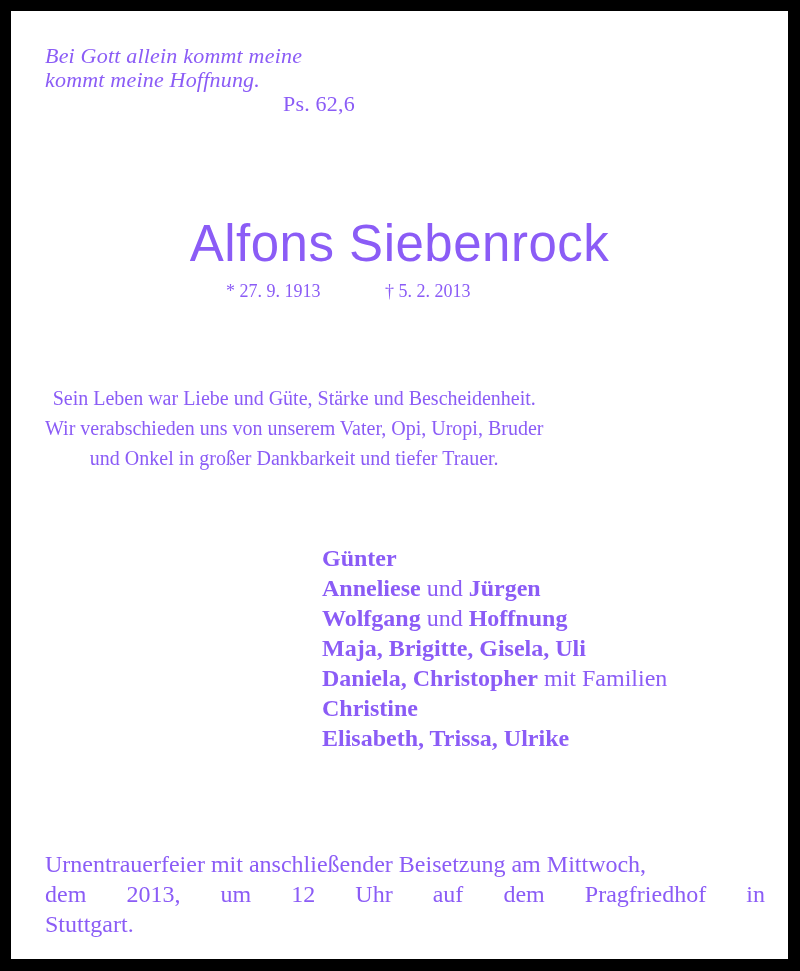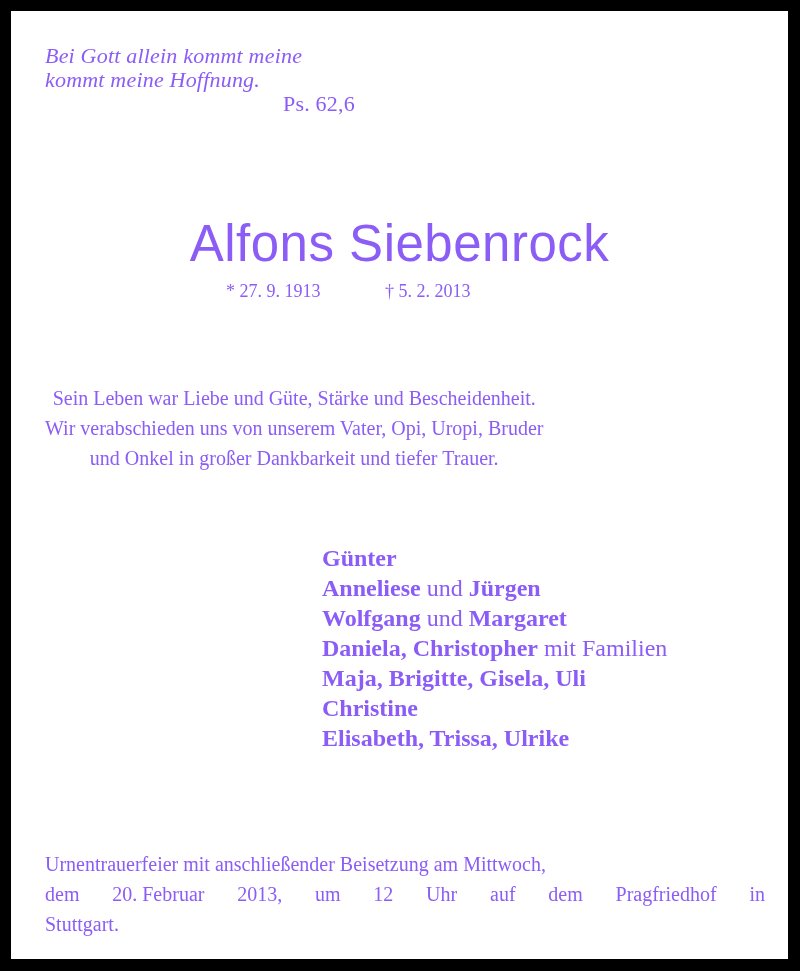--- a/index.html
+++ b/index.html
@@ -44,21 +44,21 @@
   .family {
     position: absolute; left: 268px; top: 532px;
     font-family: Liberation Serif, serif;
     font-size: 24px; line-height: 30px; margin-left: 43px;
   }
   .family div { white-space: nowrap; }
   .family .b { font-weight: bold; }
   .service {
     position: absolute; left: 34px; top: 838px;
     font-family: "Liberation Serif", serif;
-    font-size: 20px; line-height: 30px; width: 720px;
+    font-size: 24px; line-height: 30px; width: 720px;
   }
   .service div { white-space: nowrap; }
   .service .justify { display: flex; justify-content: space-between; width: 720px; }
 </style>
 </head>
 <body>
 
 <div class="frame">
   <div class="inner">
 
@@ -77,32 +77,31 @@
 
     <div class="para">
       <div>Sein Leben war Liebe und Güte, Stärke und Bescheidenheit.</div>
       <div>Wir verabschieden uns von unserem Vater, Opi, Uropi, Bruder</div>
       <div>und Onkel in großer Dankbarkeit und tiefer Trauer.</div>
     </div>
 
     <div class="family" id="family">
         <div><span class="b">Günter</span></div>
         <div><span class="b">Anneliese</span><span> und </span><span class="b">Jürgen</span></div>
-        <div><span class="b">Wolfgang</span><span> und </span><span class="b">Margaret</span></div>
+        <div><span class="b">Wolfgang</span><span> und </span><span class="b">Hoffnung</span></div>
+        <div><span class="b">Maja, Brigitte, Gisela, Uli</span></div>
         <div><span class="b">Daniela, Christopher</span><span> mit Familien</span></div>
-        <div><span class="b">Maja, Brigitte, Gisela, Uli</span></div>
         <div><span class="b">Christine</span></div>
         <div><span class="b">Elisabeth, Trissa, Ulrike</span></div>
       </div>
 
     <div class="service">
       <div>Urnentrauerfeier mit anschließender Beisetzung am Mittwoch,</div>
       <div class="justify" id="service-line2">
           <span>dem</span>
-          <span>20. Februar</span>
           <span>2013,</span>
           <span>um</span>
           <span>12</span>
           <span>Uhr</span>
           <span>auf</span>
           <span>dem</span>
           <span>Pragfriedhof</span>
           <span>in</span>
         </div>
       <div>Stuttgart.</div>

